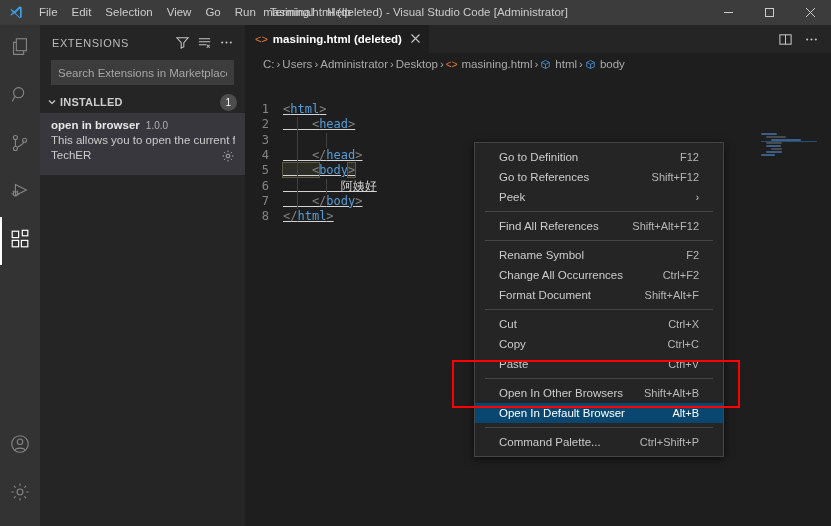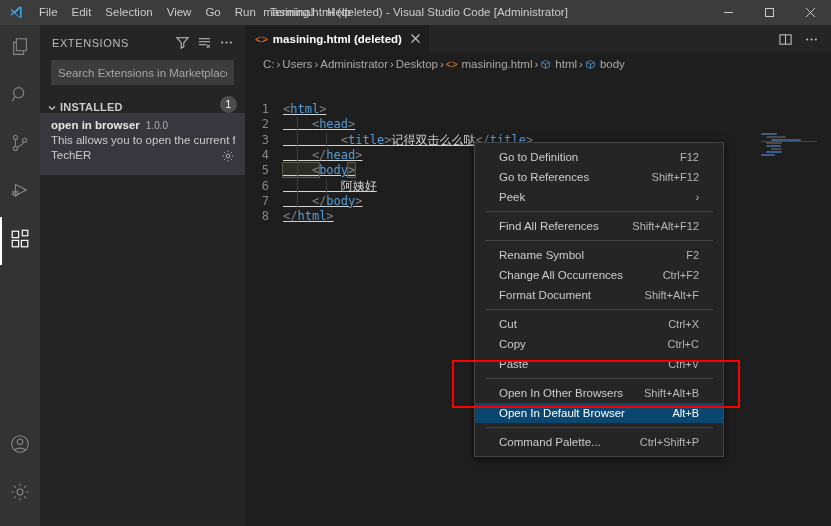--- a/index.html
+++ b/index.html
@@ -65,21 +65,21 @@
     color:#c5c5c5;
   }
   .searchwrap{ padding:0 11px 6px 11px; }
   .searchbox{
     width:100%; height:25px; background:#3c3c3c; border:1px solid #3c3c3c;
     color:#cccccc; font-size:11.5px; padding:0 6px; outline:none;
     font-family:"Liberation Sans", sans-serif;
   }
   .searchbox::placeholder{ color:#a6a6a6; }
   .section-head{
-    height:22px; display:flex; align-items:flex-end; padding:0 8px 0 4px;
+    height:22px; display:flex; align-items:center; padding:0 8px 0 4px;
     font-size:11px; font-weight:bold; color:#cccccc; letter-spacing:.2px;
   }
   .section-head .chev{ width:16px; display:flex; justify-content:center; color:#cccccc; font-size:9px;}
   .section-head .t{ flex:1; }
   .badge{
     min-width:17px; height:17px; border-radius:9px; background:#4d4d4d; color:#ffffff;
     font-size:10px; font-weight:normal; display:flex; align-items:center; justify-content:center;
     padding:0 5px;
   }
   .ext-item{
@@ -413,21 +413,21 @@
           </svg>
         </span>
         <span>body</span>
       </span>
     </div>
 
     <div class="codearea">
       <div id="code-lines">
           <div class="coderow" style="top: 27px;"><span class="lnum">1</span><span class="ctext"><span class="t-punc">&lt;</span><span class="t-tag">html</span><span class="t-punc">&gt;</span></span></div>
           <div class="coderow" style="top: 42.3px;"><span class="lnum">2</span><span class="ctext"><span class="t-punc">    &lt;</span><span class="t-tag">head</span><span class="t-punc">&gt;</span></span></div>
-          <div class="coderow" style="top: 57.6px;"><span class="lnum">3</span><span class="ctext"><span class="t-punc">        &lt;</span><span class="t-tag">title</span><span class="t-punc">&gt;</span><span class="t-txt">记得双击么么哒</span><span class="t-punc">&lt;/</span><span class="t-tag">title</span><span class="t-punc">&gt;</span></span></div>
+          <div class="coderow" style="top: 57.6px;"><span class="lnum">3</span></div>
           <div class="coderow" style="top: 72.9px;"><span class="lnum">4</span><span class="ctext"><span class="t-punc">    &lt;/</span><span class="t-tag">head</span><span class="t-punc">&gt;</span></span></div>
           <div class="coderow" style="top: 88.2px;"><span class="lnum">5</span><span class="ctext"><span class="t-punc bracket-hl">    &lt;</span><span class="t-tag">body</span><span class="t-punc bracket-hl">&gt;</span></span></div>
           <div class="coderow" style="top: 103.5px;"><span class="lnum">6</span><span class="ctext"><span class="t-txt">        阿姨好</span></span></div>
           <div class="coderow" style="top: 118.8px;"><span class="lnum">7</span><span class="ctext"><span class="t-punc">    &lt;/</span><span class="t-tag">body</span><span class="t-punc">&gt;</span></span></div>
           <div class="coderow" style="top: 134.1px;"><span class="lnum">8</span><span class="ctext"><span class="t-punc">&lt;/</span><span class="t-tag">html</span><span class="t-punc">&gt;</span></span></div>
           <div class="indent-guide" style="left: 52px; top: 42.3px; height: 91.8px;"></div>
           <div class="indent-guide" style="left: 81px; top: 57.6px; height: 15.3px;"></div>
           <div class="indent-guide" style="left: 81px; top: 103.5px; height: 15.3px;"></div>
         </div>
       <div class="minimap">

